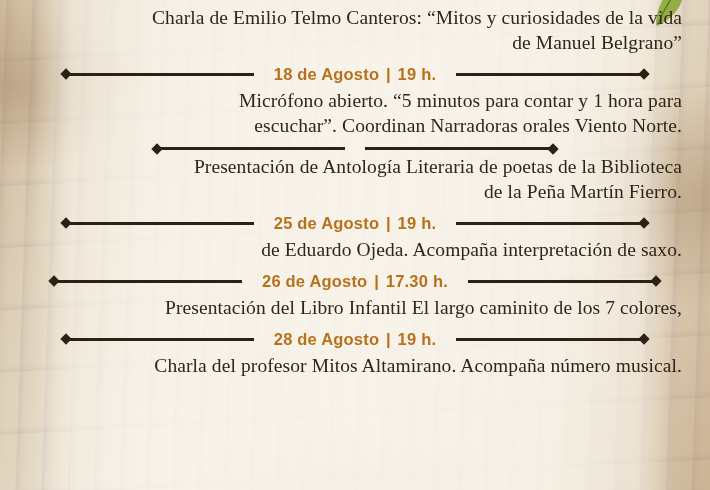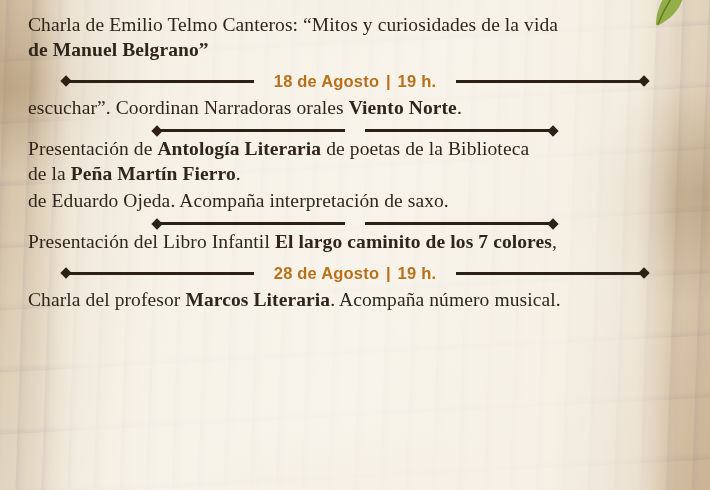--- a/index.html
+++ b/index.html
@@ -80,33 +80,33 @@
     position: absolute;
     top: -16px;
     right: 18px;
     width: 46px;
     height: 40px;
     transform: rotate(-18deg);
   }
   .content {
     position: absolute;
     inset: 0;
-    padding: 16px 28px;
+    padding: 9px 28px;
     box-sizing: border-box;
-    text-align: left;
+    text-align: right;
     color: #2c2114;
   }
   .line {
     font-size: 19.5px;
     line-height: 25px;
     color: #30251a;
     letter-spacing: 0.1px;
   }
   .line b {
-    font-weight: 700;
+    font-weight: 400;
   }
   .date {
     font-family: "Liberation Sans", sans-serif;
     font-weight: 700;
     font-size: 16.5px;
     color: #b8711b;
     letter-spacing: 0.2px;
     line-height: 20px;
     white-space: nowrap;
   }
@@ -170,52 +170,67 @@
     <div class="block">
       <div class="date-row">
         <div class="rule left"></div>
         <div class="date">
           <span>18 de Agosto</span>
           <span class="sep">|</span>
           <span>19 h.</span>
         </div>
         <div class="rule right"></div>
       </div>
+      <div class="line">Micrófono abierto. “5 minutos para contar y 1 hora para</div>
       <div class="line">escuchar”. Coordinan Narradoras orales <b>Viento Norte</b>.</div>
     </div>
 
     <div class="block">
       <div class="date-row">
         <div class="rule left"></div>
         <div class="rule right"></div>
       </div>
       <div class="line">Presentación de <b>Antología Literaria</b> de poetas de la Biblioteca</div>
       <div class="line">de la <b>Peña Martín Fierro</b>.</div>
     </div>
 
     <div class="block">
+      <div class="date-row">
+        <div class="rule left"></div>
+        <div class="date">
+          <span>25 de Agosto</span>
+          <span class="sep">|</span>
+          <span>19 h.</span>
+        </div>
+        <div class="rule right"></div>
+      </div>
       <div class="line">de Eduardo Ojeda. Acompaña interpretación de saxo.</div>
     </div>
 
     <div class="block">
       <div class="date-row">
         <div class="rule left"></div>
+        <div class="date">
+          <span>26 de Agosto</span>
+          <span class="sep">|</span>
+          <span>17.30 h.</span>
+        </div>
         <div class="rule right"></div>
       </div>
       <div class="line">Presentación del Libro  Infantil <b>El largo caminito de los 7 colores</b>,</div>
     </div>
 
     <div class="block">
       <div class="date-row">
         <div class="rule left"></div>
         <div class="date">
           <span>28 de Agosto</span>
           <span class="sep">|</span>
           <span>19 h.</span>
         </div>
         <div class="rule right"></div>
       </div>
-      <div class="line">Charla del profesor <b>Marcos Literaria</b>. Acompaña número musical.</div>
+      <div class="line">Charla del profesor <b>Mitos Altamirano</b>. Acompaña número musical.</div>
     </div>
 
 
   </div>
 </div>
 
 </body></html>

